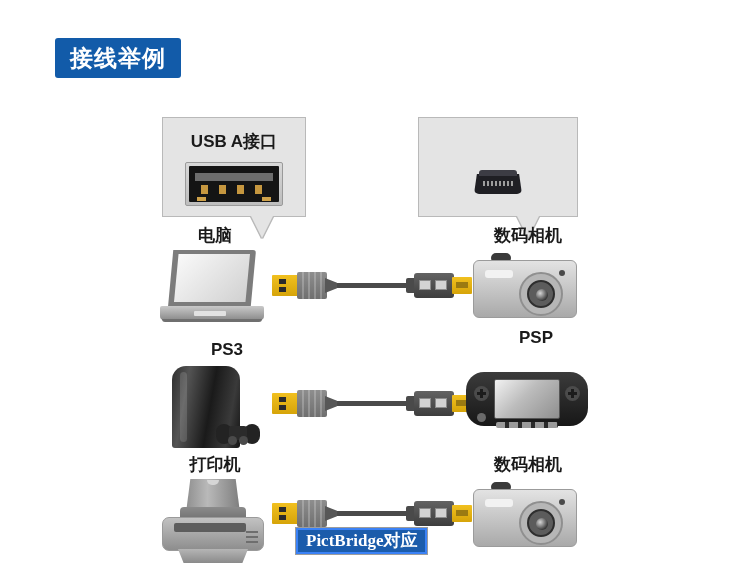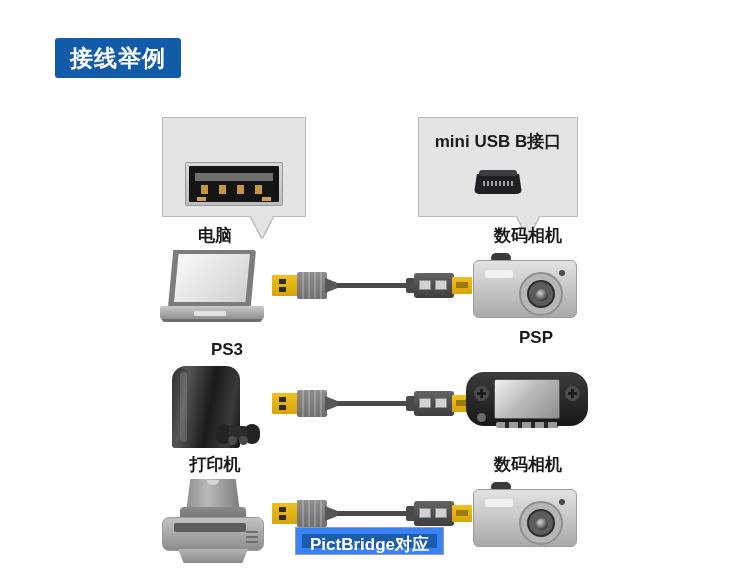--- a/index.html
+++ b/index.html
@@ -623,60 +623,61 @@
     height: 14px;
     background: linear-gradient(#b5b5b5, #8a8a8a);
     border-radius: 0 0 5px 5px;
     clip-path: polygon(0 0, 100% 0, 92% 100%, 8% 100%);
   }
 
   
   .pictbridge {
     position: absolute;
     background: #1b5cab;
-    border: 6px solid #3b82f6;
+    border: 2px solid #3b82f6;
     outline: 1px solid #9c9c9c;
     box-sizing: border-box;
     display: flex;
     align-items: flex-start;
     justify-content: center;
     padding: 2px 8px;
+    font-family: Liberation Serif, serif;
   }
   .pictbridge span {
     color: #ffffff;
     font-size: 17px;
     font-weight: bold;
     line-height: 1.1;
     white-space: nowrap;
   }
 </style>
 </head>
 <body>
 
 <div class="title-badge">
   <span>接线举例</span>
 </div>
 
 <div class="callout" id="callout-usba">
+  <div class="cap">USB A接口</div>
   <div class="usba-port">
     <div class="inner">
       <div class="bar"></div>
       <div class="pin p1"></div>
       <div class="pin p2"></div>
       <div class="pin p3"></div>
       <div class="pin p4"></div>
       <div class="foot f1"></div>
       <div class="foot f2"></div>
     </div>
   </div>
   <div class="tail"></div>
 </div>
 
 <div class="callout" id="callout-mini">
-  <div class="cap">mini USB B接口</div>
   <div class="mini-port">
     <div class="body"></div>
     <div class="lip"></div>
     <div class="pins"></div>
   </div>
   <div class="tail"></div>
 </div>
 
 <div class="device-label" style="left:160px; top:224px; width:110px;">电脑</div>
 <div class="laptop" style="left:160px; top:250px;">

